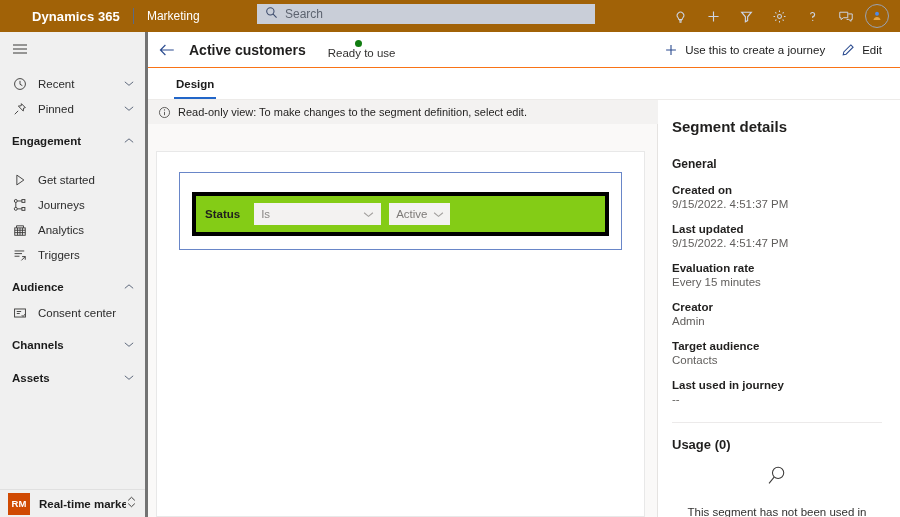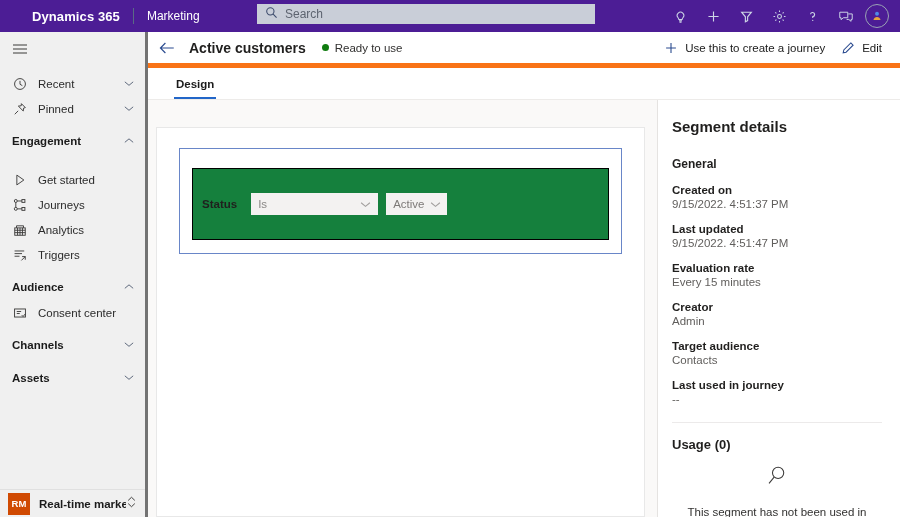--- a/index.html
+++ b/index.html
@@ -7,21 +7,21 @@
     width: 900px; height: 517px;
     font-family: "Segoe UI", "Liberation Sans", sans-serif;
     background: #ffffff;
     overflow: hidden;
   }
   body { display: flex; flex-direction: column; }
 
   
   .topbar {
     height: 32px; min-height: 32px;
-    background: #4c1d95;
+    background: #a16207;
     display: flex; align-items: center;
     color: #ffffff;
     position: relative;
   }
   .brand {
     font-size: 13px; font-weight: 700;
     margin-left: 32px; letter-spacing: .1px;
     color: #ffffff; white-space: nowrap;
   }
   .brand-sep {
@@ -118,29 +118,29 @@
     margin-left: 9px; flex: 1;
     white-space: nowrap; overflow: hidden;
   }
 
   
   .main { flex: 1; display: flex; flex-direction: column; min-width: 0; background: #ffffff; }
 
   .cmdbar {
     height: 28px; min-height: 36px;
     display: flex; align-items: center;
-    padding: 0 10px 0 0; border-bottom: 5px solid #f97316;
+    padding: 0 10px 0 0; border-bottom: 1px solid #f97316;
   }
   .back-btn {
     width: 34px; height: 34px; flex: none;
     display: flex; align-items: center; justify-content: center;
     cursor: pointer; margin-left: 2px;
   }
   .rec-title { font-size: 14px; font-weight: 700; color: #201f1e; margin-left: 5px; white-space: nowrap; }
-  .status-chip { display: flex; align-items: center; margin-left: 16px; }
+  .status-chip { display: flex; align-items: center; margin-left: 16px; flex-direction: column; }
   .status-dot { width: 7px; height: 7px; border-radius: 50%; background: #107c10; flex: none; }
   .status-text { font-size: 11.5px; color: #323130; margin-left: 6px; white-space: nowrap; }
   .cmd-spacer { flex: 1; }
   .cmd-btn {
     display: flex; align-items: center; height: 30px;
     padding: 0 8px; cursor: pointer; white-space: nowrap;
   }
   .cmd-btn span { font-size: 11.5px; color: #1b1b1b; margin-left: 7px; }
 
   .tabbar {
@@ -180,23 +180,23 @@
   }
   .group-card {
     border: 1px solid #6986c8; background: #ffffff;
     padding: 10px 12px 13px 12px;
     max-width: 452px;
   }
   .group-head { display: flex; align-items: center; }
   .group-title { font-size: 11.5px; color: #323130; flex: 1; }
   .group-chev { cursor: pointer; display: flex; align-items: center; }
   .cond-row {
-    margin-top: 9px; border: 1px solid #000000;
+    margin-top: 9px; border: 4px solid #000000;
     display: flex; align-items: center;
-    padding: 24px 9px; background: #15803d;
+    padding: 7px 9px; background: #84cc16;
   }
   .cond-label { font-size: 11.5px; font-weight: 700; color: #201f1e; white-space: nowrap; }
   .dd {
     height: 22px; background: #f3f2f1;
     display: flex; align-items: center;
     padding: 0 7px; cursor: pointer;
   }
   .dd-text { font-size: 11.5px; color: #8a8886; flex: 1; white-space: nowrap; }
   .dd-operator { width: 127px; margin-left: 14px; }
   .dd-value { margin-left: 8px; padding-right: 6px; }
@@ -465,20 +465,30 @@
 
     <div class="tabbar">
       <div class="tab active">
         <span>Design</span>
       </div>
     </div>
 
     <div class="content-row">
 
       <div class="designer">
+        <div class="banner">
+          <span style="display:flex;">
+            <svg width="13" height="13" viewBox="0 0 16 16" fill="none" stroke="#484644" stroke-width="1.05">
+              <circle cx="8" cy="8" r="6.2"></circle>
+                <path d="M8 7.2v4.1"></path>
+              <circle cx="8" cy="4.9" r=".75" fill="#484644" stroke="none"></circle>
+            </svg>
+          </span>
+          <span class="banner-text">Read-only view: To make changes to the segment definition, select edit.</span>
+        </div>
 
         <div class="canvas">
           <div class="canvas-inner">
 
             <div class="group-card">
 
               <div class="cond-row">
                 <span class="cond-label">Status</span>
 
                 <div class="dd dd-operator">

